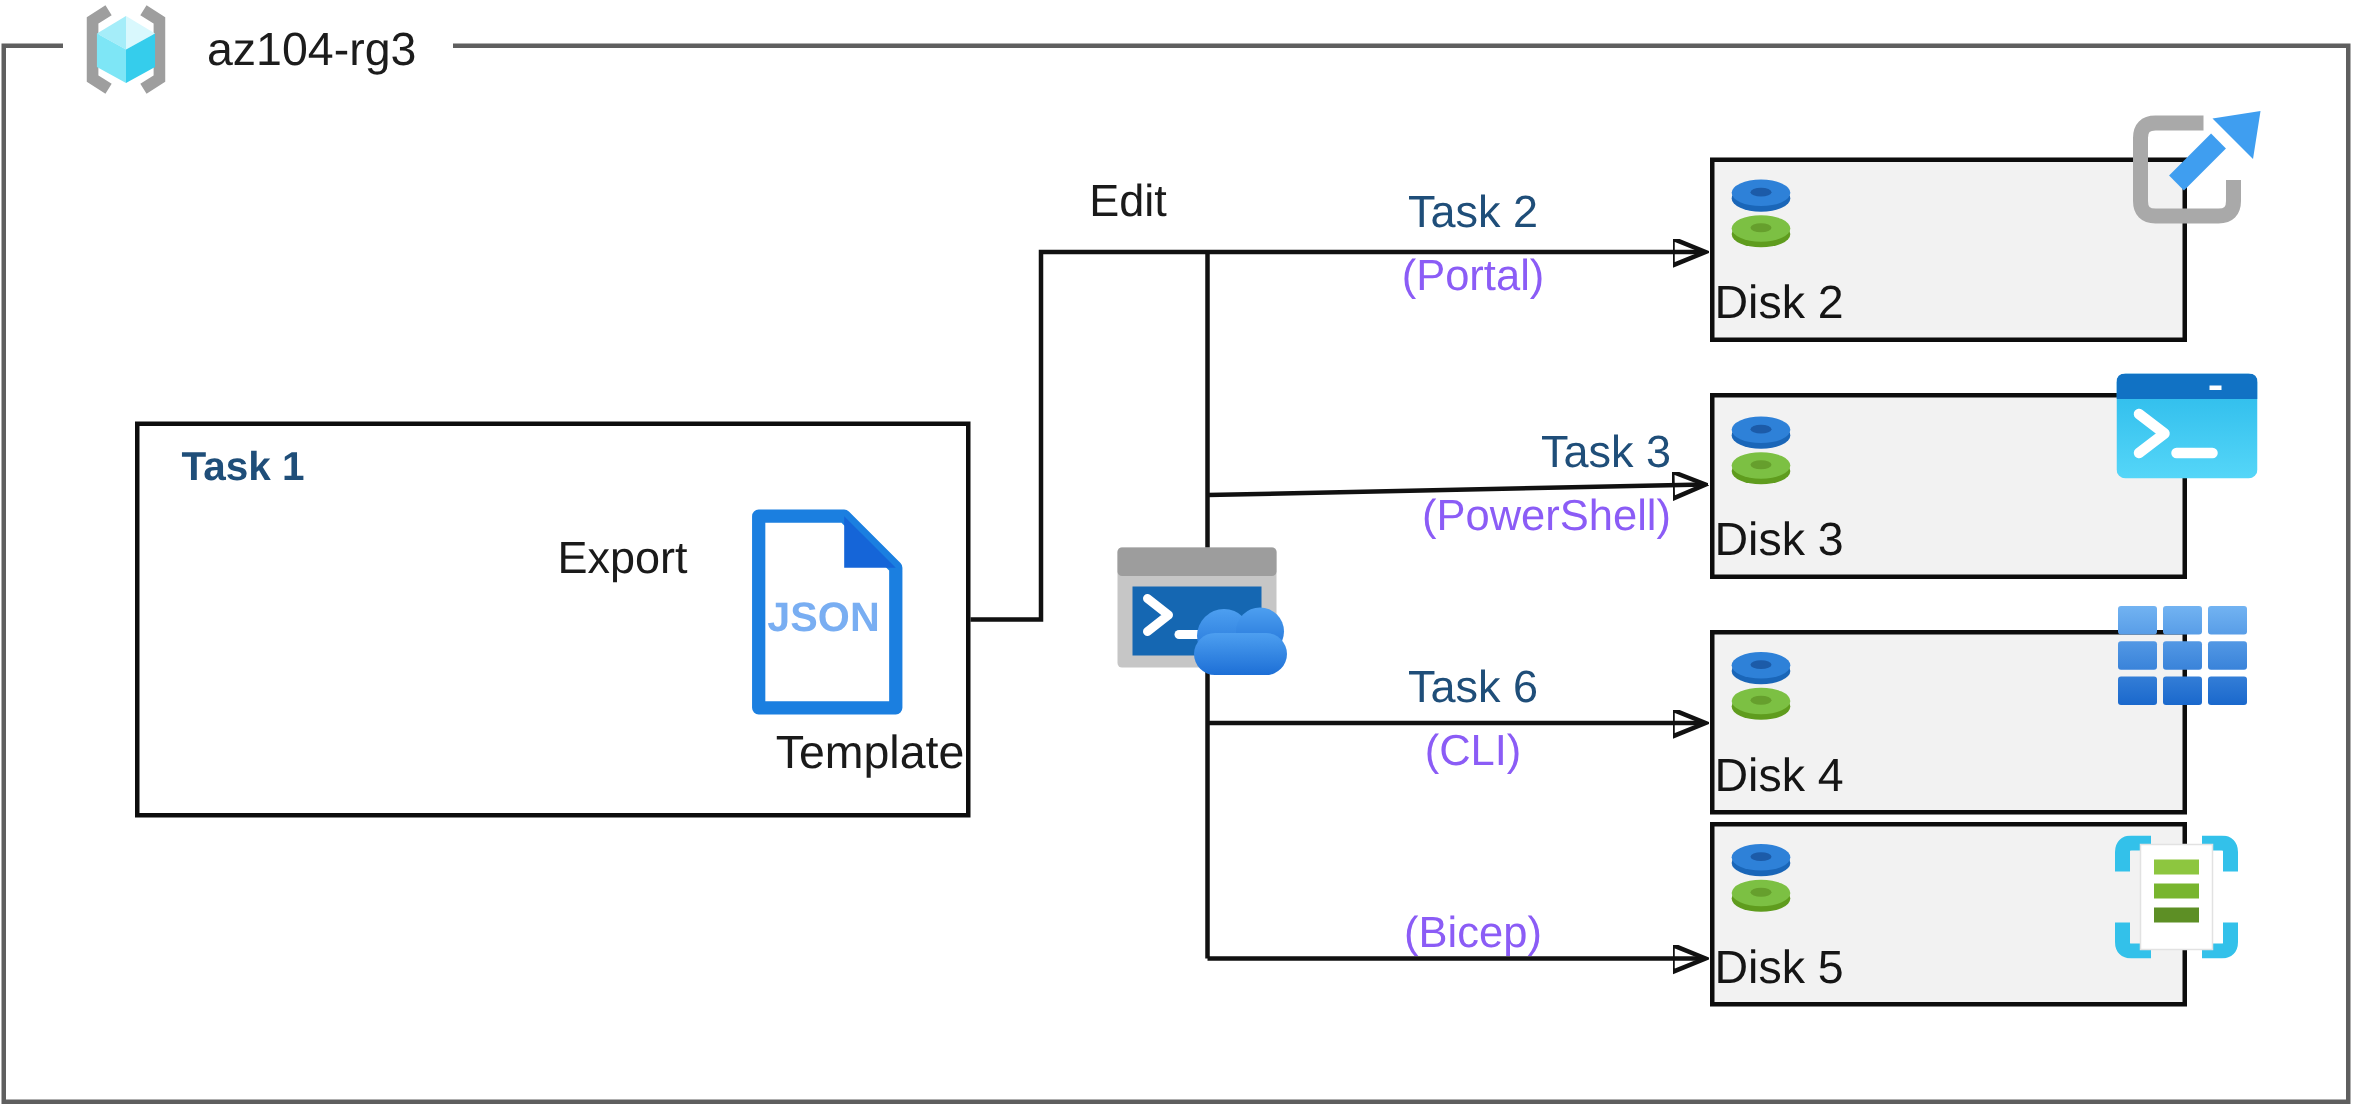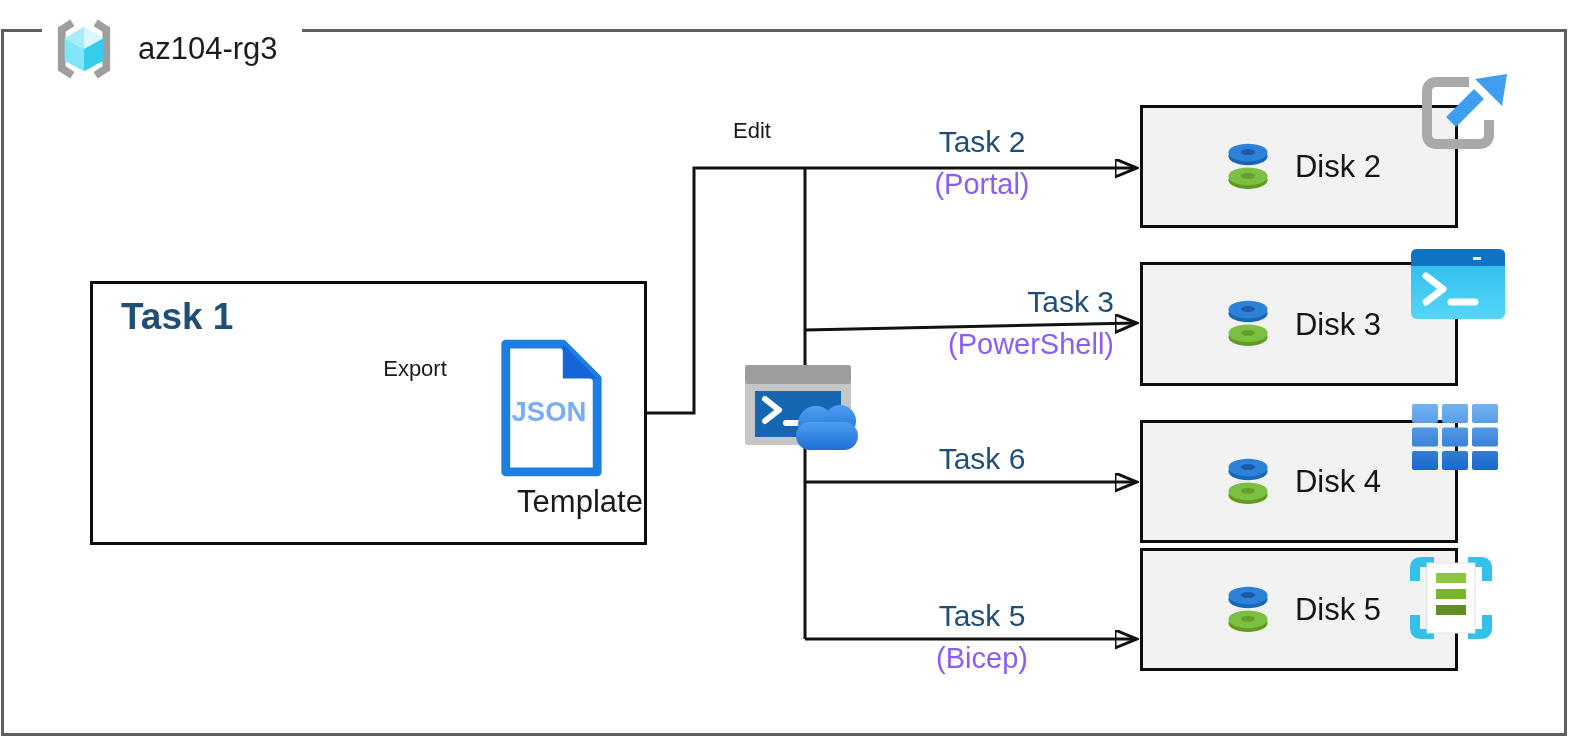--- a/index.html
+++ b/index.html
@@ -10,41 +10,41 @@
     --connector:#111111;
   }
   html,body{margin:0;padding:0;background:#fff;}
   body{font-family:"Liberation Sans","DejaVu Sans",sans-serif;color:#1a1a1a;}
   .canvas{position:relative;width:1572px;height:737px;background:#fff;overflow:hidden;}
 
   .outer-box{position:absolute;left:1px;top:29px;width:1560px;height:701px;
     border:3px solid var(--outer-border);background:transparent;}
 
   .rg-header{position:absolute;left:42px;top:0px;height:66px;display:flex;align-items:center;
-    gap:18px;background:#fff;padding:16px 24px 0 6px;z-index:5;}
+    gap:18px;background:#fff;padding:0 24px 0 6px;z-index:5;}
   .rg-name{font-size:31px;color:#1c1c1c;white-space:nowrap;}
 
   svg.lines{position:absolute;left:0;top:0;width:1572px;height:737px;z-index:1;}
   svg.lines path,svg.lines polyline,svg.lines line{stroke:var(--connector);stroke-width:3;fill:none;}
 
   .task1-box{position:absolute;left:90px;top:281px;width:551px;height:258px;
     border:3px solid var(--node-border);background:#fff;z-index:2;}
-  .task1-title{position:absolute;left:28px;top:12px;font-size:37px;font-weight:700;color:var(--task-heading);}
+  .task1-title{position:absolute;left:28px;top:12px;font-size:27px;font-weight:700;color:var(--task-heading);}
 
   .disk-node{position:absolute;background:var(--node-fill);border:3px solid var(--node-border);
-    display:flex;flex-direction:row;align-items:center;justify-content:center;gap:16px;z-index:2;}
+    display:flex;flex-direction:column;justify-content:center;gap:16px;z-index:2;}
   .disk-node .disk-label{font-size:31px;color:#151515;line-height:1;}
 
   .node-d1{left:120px;top:345px;width:237px;height:116px;}
   .node-d2{left:1140px;top:105px;width:312px;height:117px;}
   .node-d3{left:1140px;top:262px;width:312px;height:118px;}
   .node-d4{left:1140px;top:420px;width:312px;height:117px;}
   .node-d5{left:1140px;top:548px;width:312px;height:117px;}
 
-  .float-label{position:absolute;text-align:center;z-index:3;font-size:22px;color:#1a1a1a;}
+  .float-label{position:absolute;text-align:center;z-index:3;font-size:30px;color:#1a1a1a;}
   .export-label{left:355px;top:356px;width:120px;}
   .edit-label{left:711px;top:118px;width:82px;}
   .template-caption{left:478px;top:484px;width:204px;font-size:31px;}
 
   .task-group{position:absolute;left:850px;width:264px;text-align:center;z-index:3;}
   .task-title{font-size:30px;font-weight:400;color:var(--task-heading);line-height:1.2;}
   .task-method{font-size:29px;color:#8b5cf6;margin-top:7px;line-height:1.2;}
   .tg-2{top:124px;} .tg-3{top:284px;text-align:right;} .tg-4{top:441px;} .tg-5{top:598px;}
 
   .abs-icon{position:absolute;z-index:4;}
@@ -125,23 +125,23 @@
   <div class="task-group tg-2">
     <div class="task-title">Task 2</div>
     <div class="task-method">(Portal)</div>
   </div>
   <div class="task-group tg-3">
     <div class="task-title">Task 3</div>
     <div class="task-method">(PowerShell)</div>
   </div>
   <div class="task-group tg-4">
     <div class="task-title">Task 6</div>
+    <div class="task-method">(CLI)</div>
   </div>
   <div class="task-group tg-5">
-    <div class="task-title">Task 5</div>
     <div class="task-method">(Bicep)</div>
   </div>
 
   <div class="disk-node node-d2">
     <svg width="62" height="54" viewBox="0 0 64 58">
       <ellipse cx="32" cy="43" rx="21" ry="9.5" fill="#5f9c1e"></ellipse>
         <ellipse cx="32" cy="39" rx="21" ry="9.5" fill="#7cc043"></ellipse>
         <ellipse cx="32" cy="38.5" rx="7.5" ry="3.2" fill="#669f2d"></ellipse>
       <ellipse cx="32" cy="17.5" rx="21" ry="9.5" fill="#1a66b8"></ellipse>
         <ellipse cx="32" cy="13.5" rx="21" ry="9.5" fill="#2e81d8"></ellipse>

